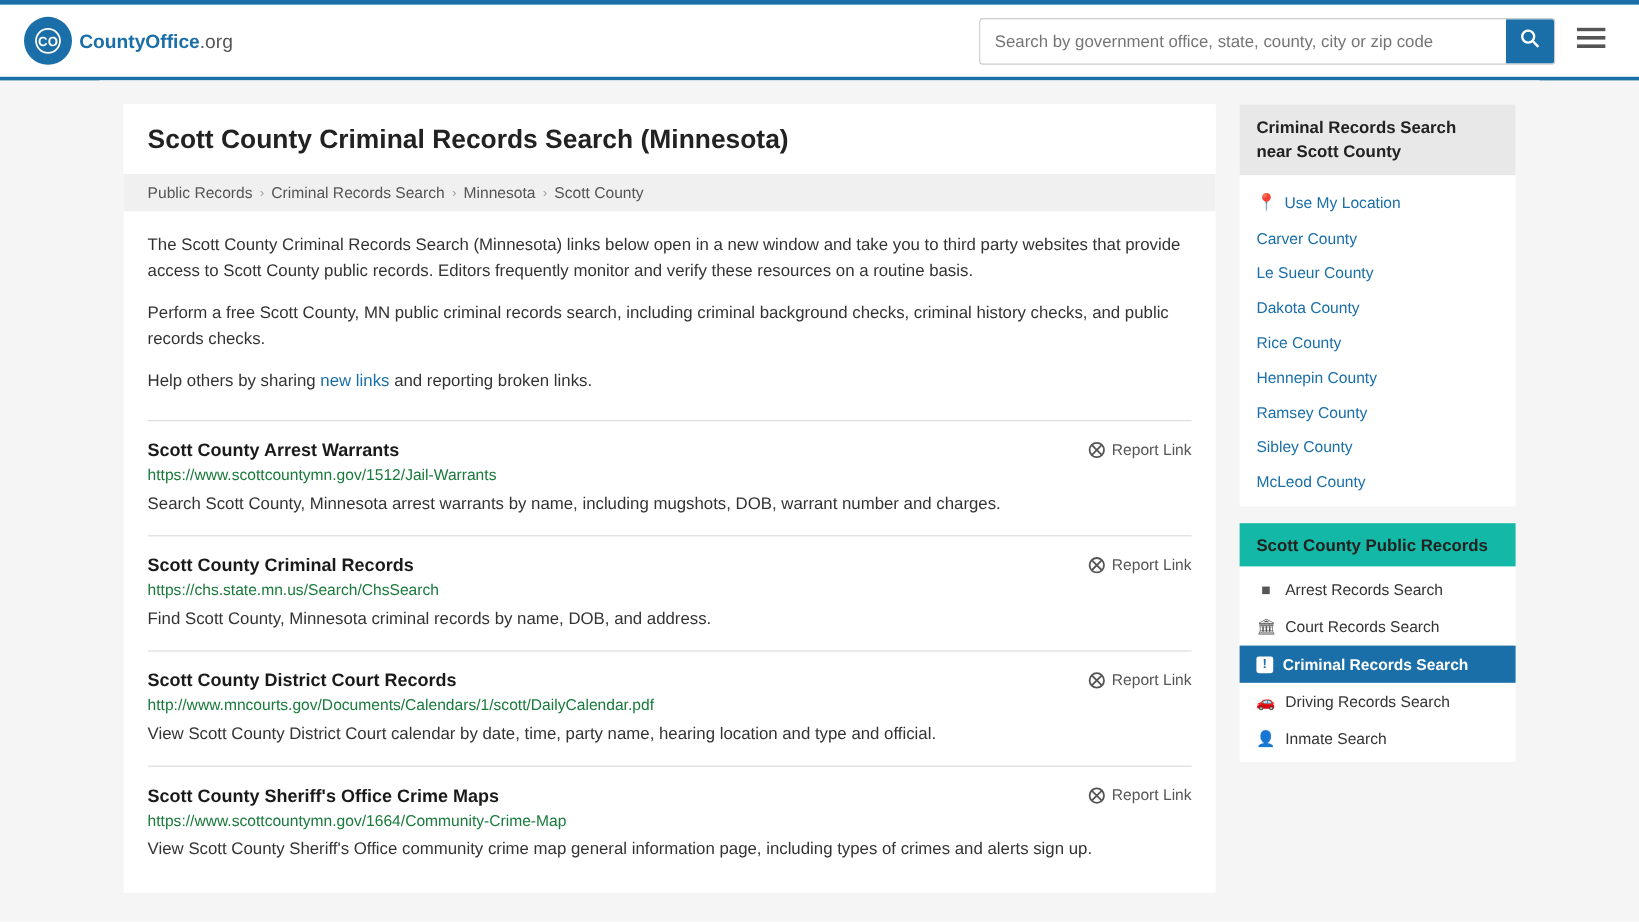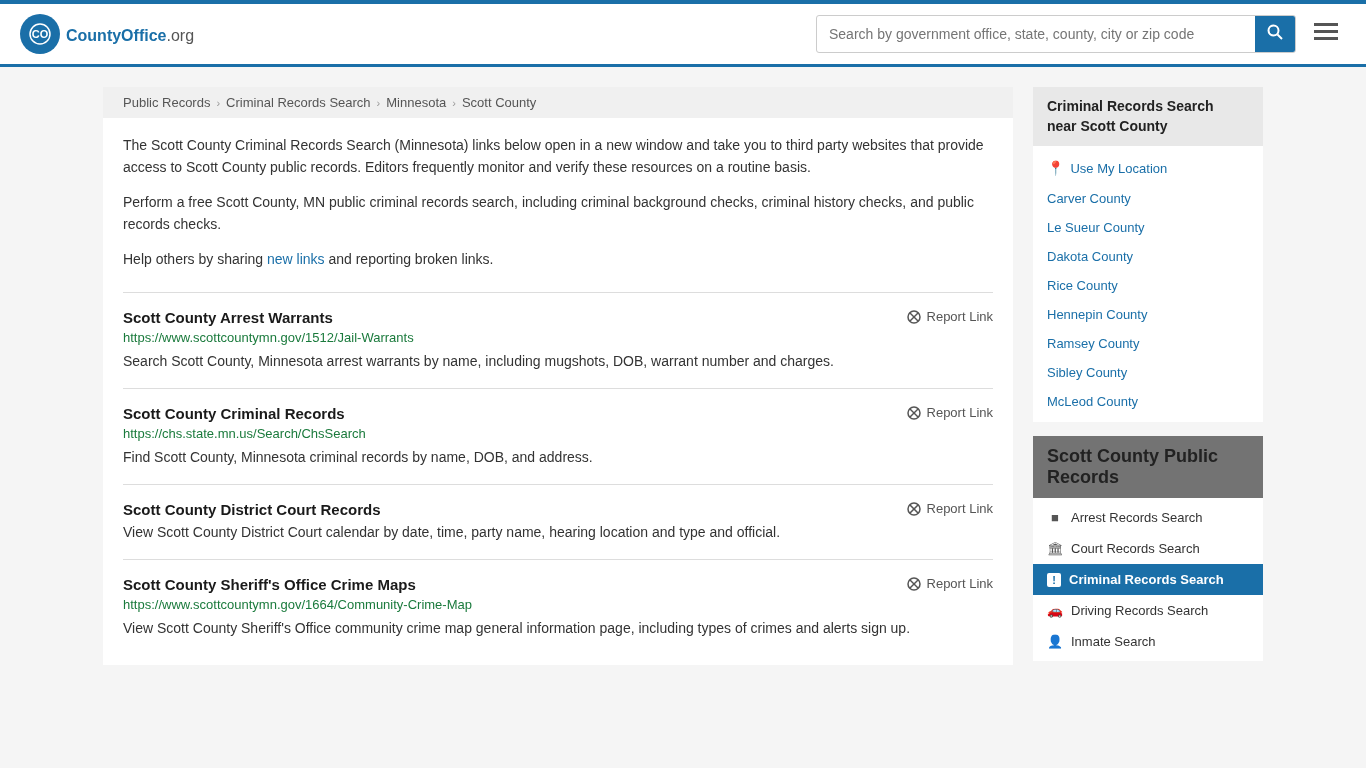--- a/index.html
+++ b/index.html
@@ -213,23 +213,23 @@
     .sidebar-nearby-item a {
       color: #1a6fa8;
       text-decoration: none;
     }
 
     .sidebar-records-section {
       background: #fff;
       margin-top: 14px;
     }
     .sidebar-records-title {
-      background: #737373;
+      background: #14b8a6;
       padding: 10px 14px;
-      font-size: 18px;
+      font-size: 14px;
       font-weight: bold;
       color: #222;
     }
     .sidebar-records-list {
       padding: 4px 0;
     }
     .sidebar-record-item {
       display: flex;
       align-items: center;
       gap: 8px;
@@ -302,20 +302,21 @@
         <rect y="7" width="24" height="3" fill="#555"></rect>
         <rect y="14" width="24" height="3" fill="#555"></rect>
       </svg>
     </div>
   </div>
 </header>
 
 <div class="main-container">
 
   <div class="content-area">
+    <h1 class="page-title">Scott County Criminal Records Search (Minnesota)</h1>
 
     <div class="breadcrumb">
       <a href="#">Public Records</a>
       <span class="sep">›</span>
       <a href="#">Criminal Records Search</a>
       <span class="sep">›</span>
       <a href="#">Minnesota</a>
       <span class="sep">›</span>
       <span>Scott County</span>
     </div>
@@ -373,20 +374,21 @@
           </div>
           <div class="report-link">
             <svg width="16" height="16" viewBox="0 0 16 16" fill="none" stroke="#555" stroke-width="1.5">
               <circle cx="8" cy="8" r="6"></circle>
               <line x1="4" y1="4" x2="12" y2="12"></line>
               <line x1="12" y1="4" x2="4" y2="12"></line>
             </svg>
             <span>Report Link</span>
           </div>
         </div>
+        <a class="result-url" href="#">http://www.mncourts.gov/Documents/Calendars/1/scott/DailyCalendar.pdf</a>
         <div class="result-desc">View Scott County District Court calendar by date, time, party name, hearing location and type and official.</div>
       </div>
 
       <div class="result-item">
         <div class="result-header">
           <div class="result-title">
             <a href="#">Scott County Sheriff's Office Crime Maps</a>
           </div>
           <div class="report-link">
             <svg width="16" height="16" viewBox="0 0 16 16" fill="none" stroke="#555" stroke-width="1.5">

